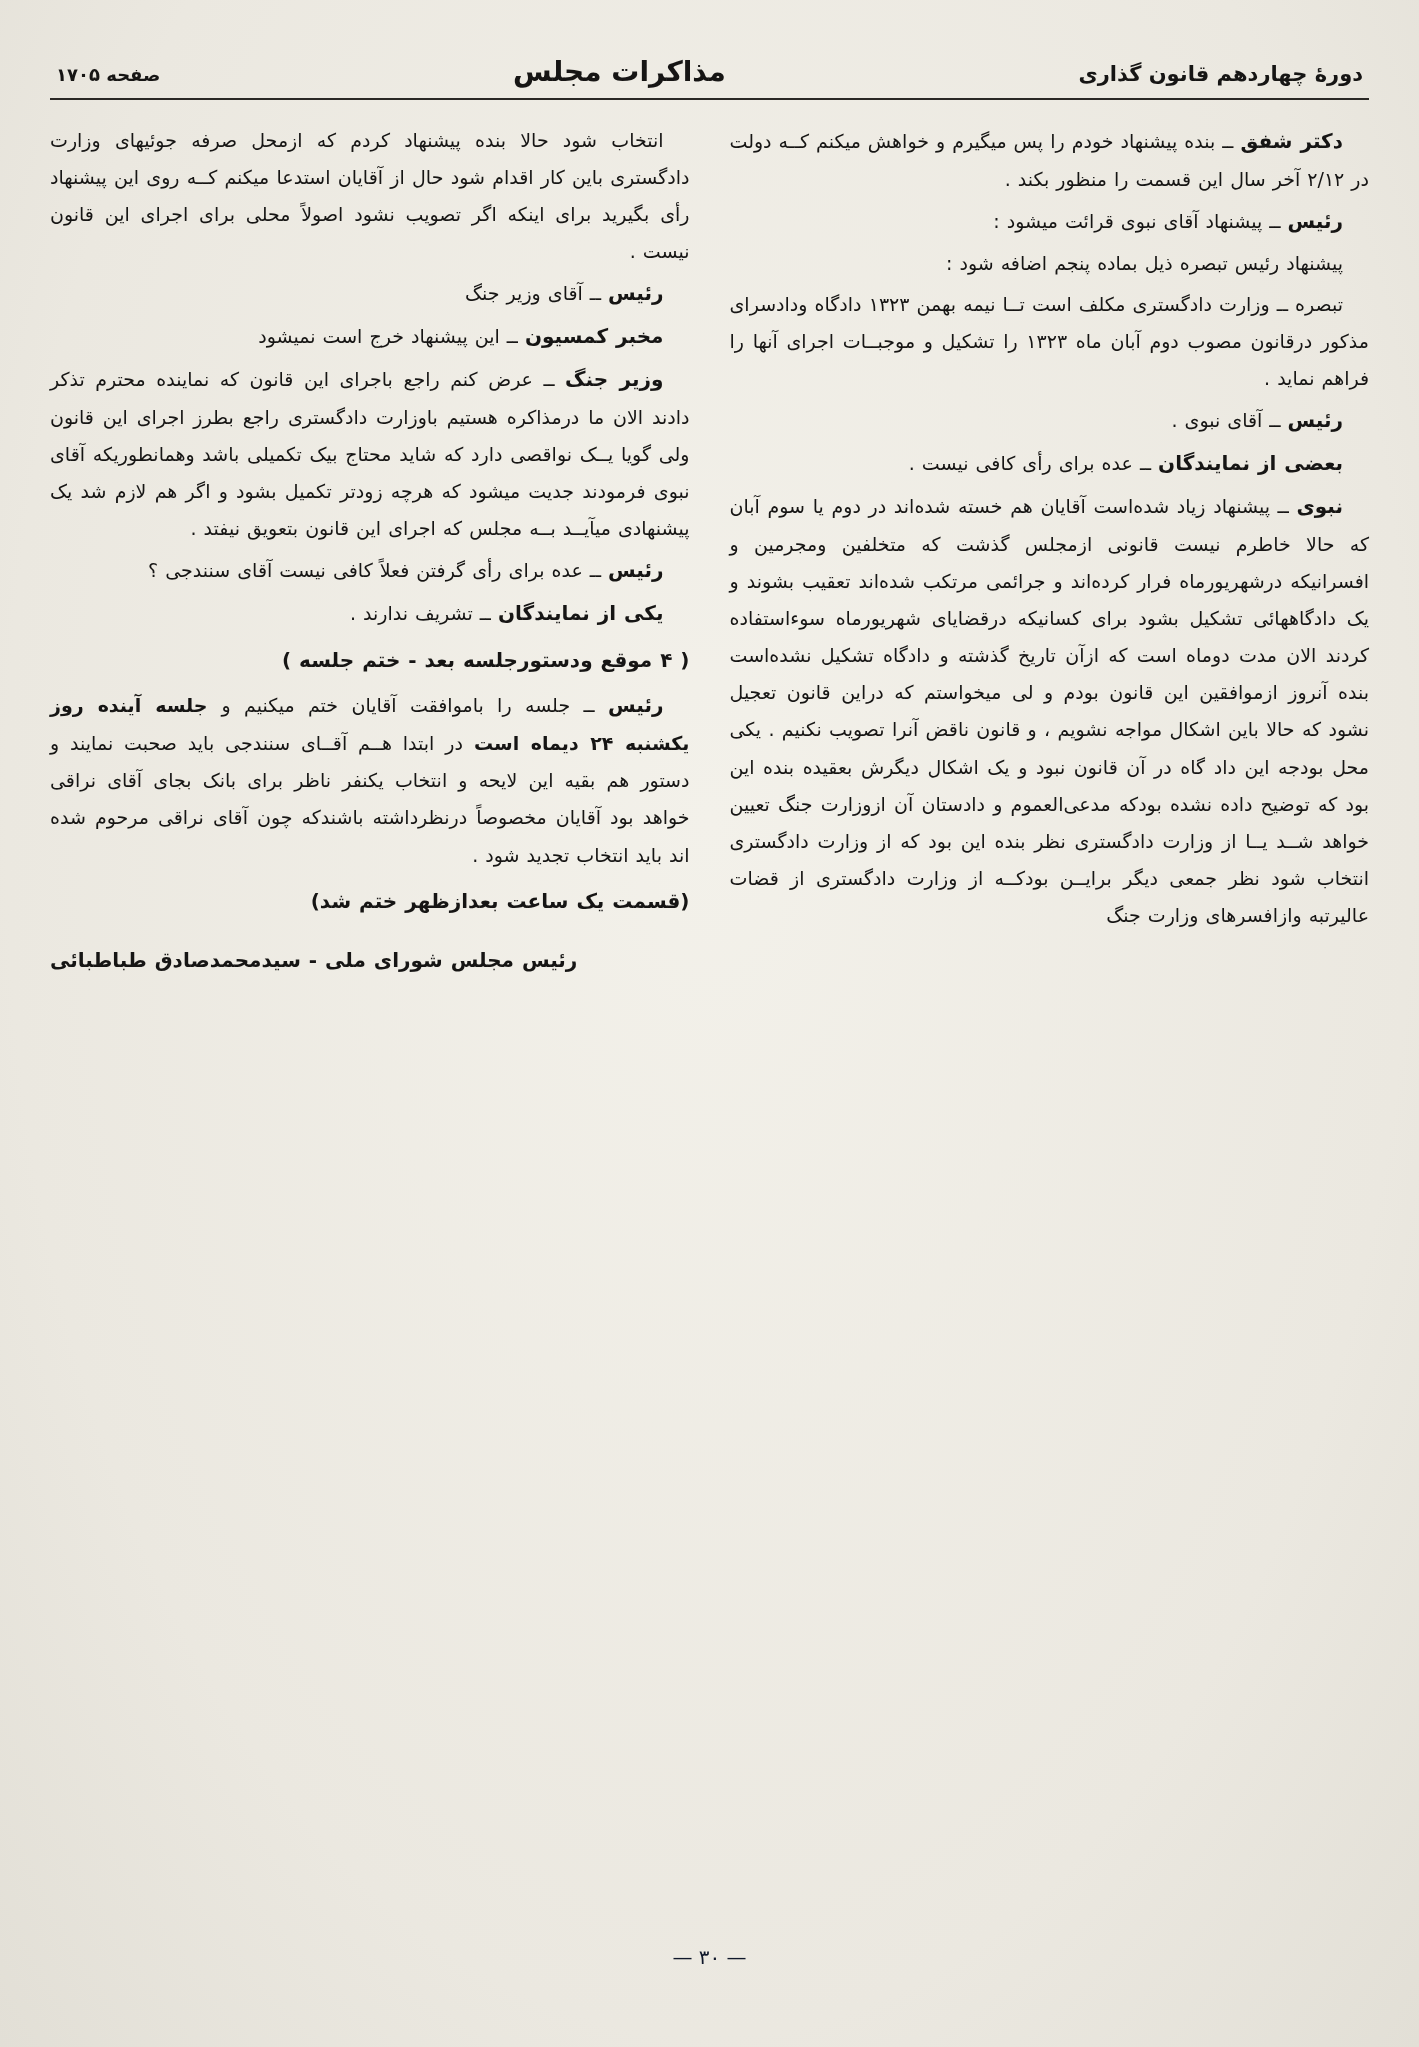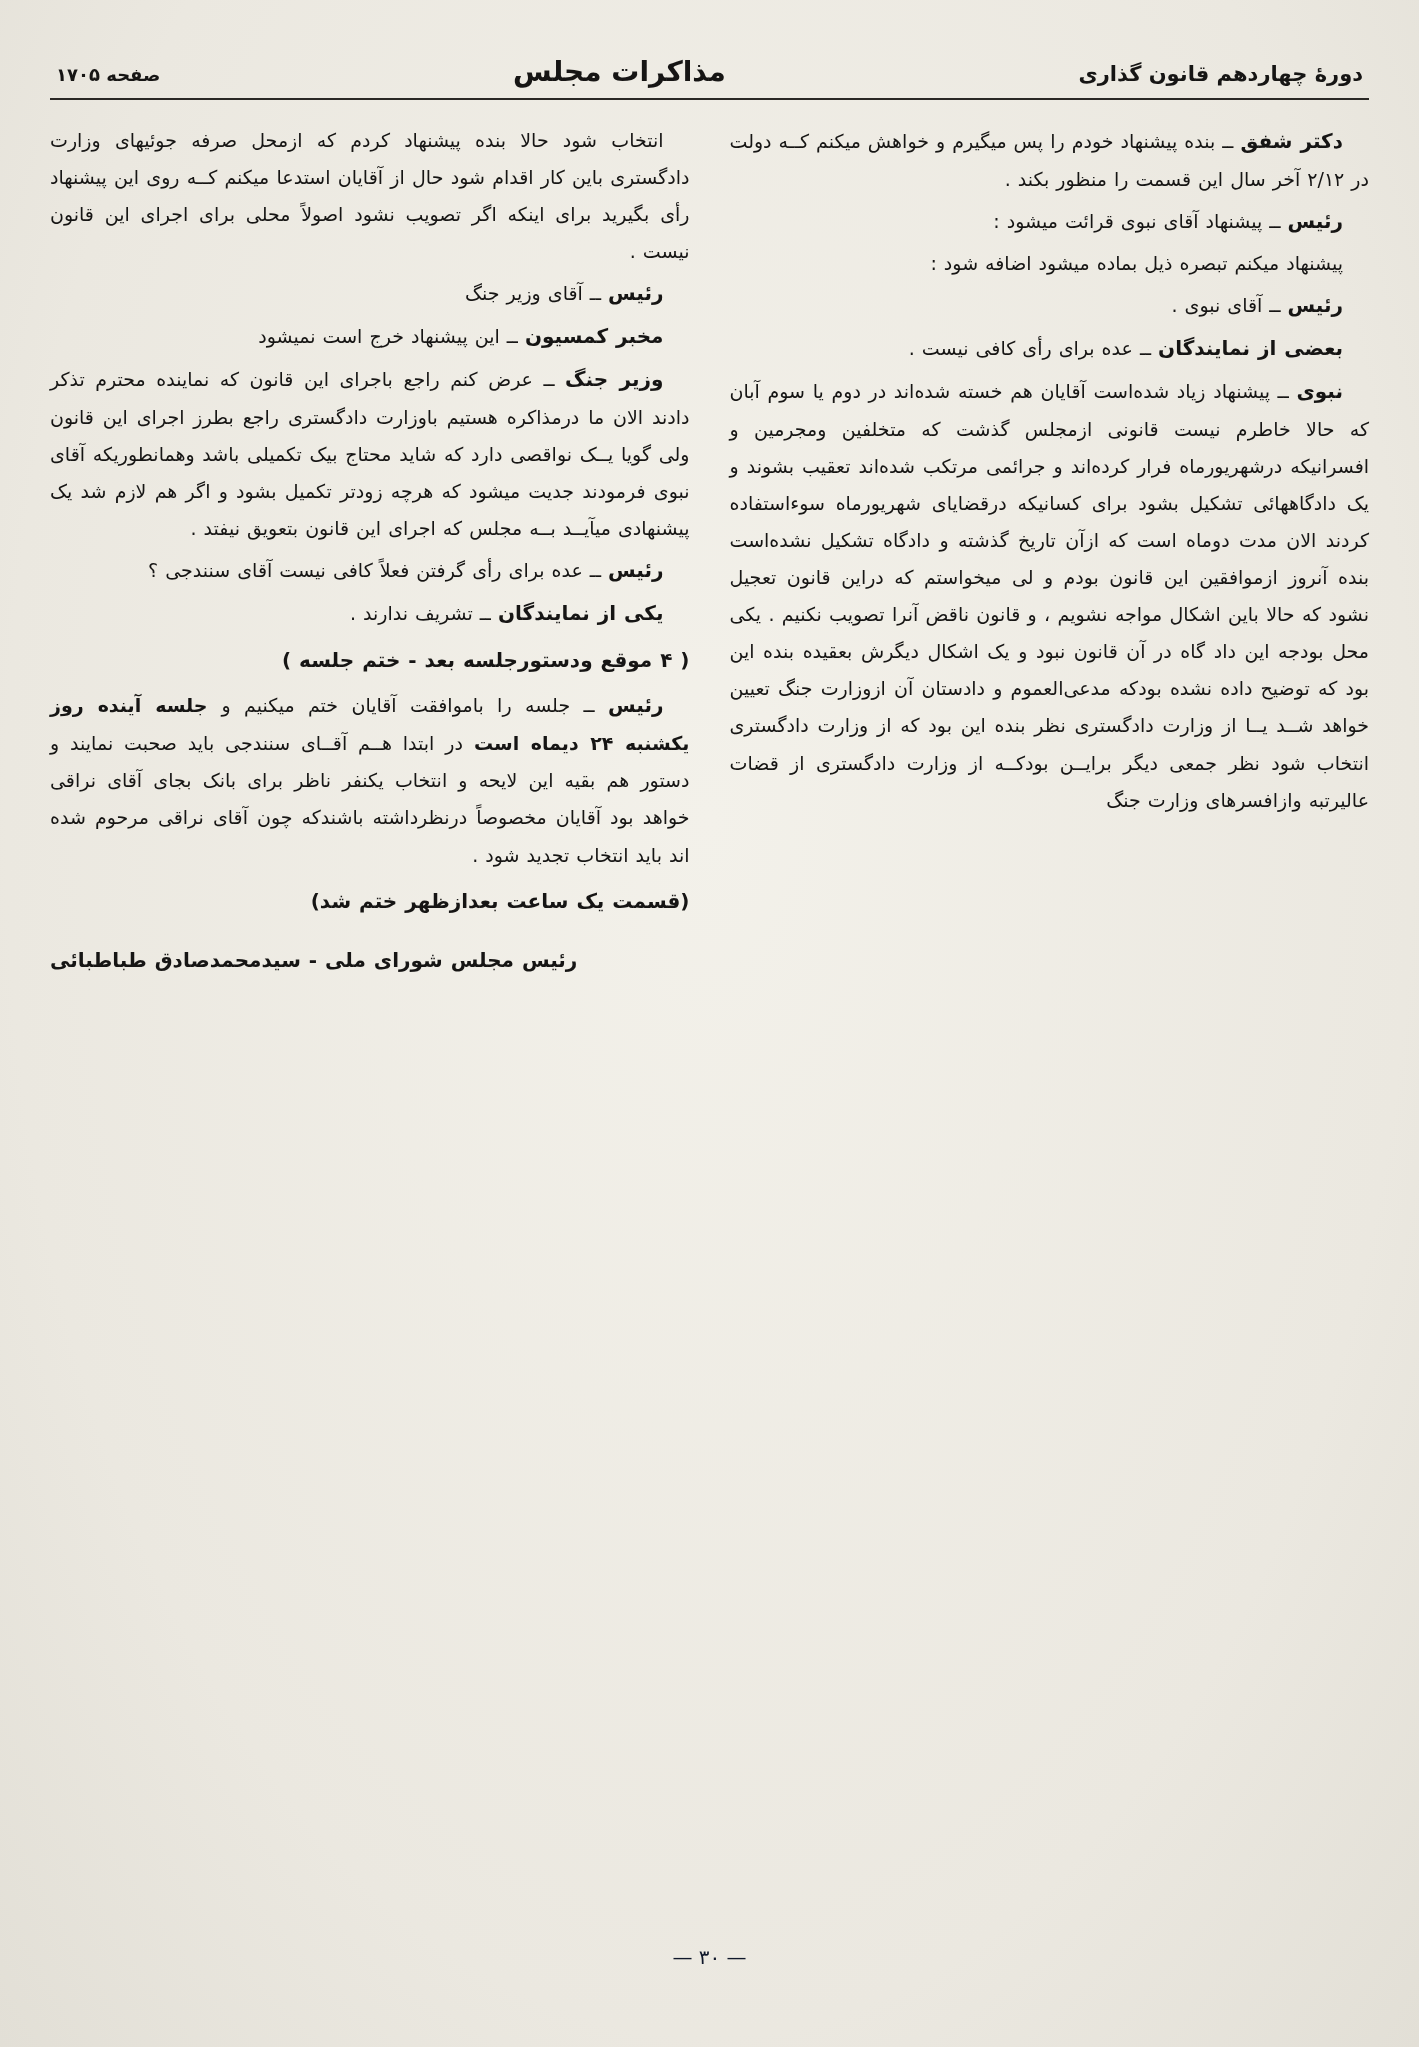--- a/index.html
+++ b/index.html
@@ -103,21 +103,22 @@
   <div class="header">
     <span class="h-right">دورهٔ چهاردهم قانون گذاری</span>
     <span class="h-center">مذاکرات مجلس</span>
     <span class="h-left">صفحه ۱۷۰۵</span>
   </div>
 
   <div class="columns">
     <div class="column">
         <p class="para speech"><b class="speaker">دکتر شفق</b><span class="sep"> ــ </span><span class="ptext"><span>بنده پیشنهاد خودم را پس میگیرم و خواهش میکنم کــه دولت در ۲/۱۲ آخر سال این قسمت را منظور بکند .</span></span></p>
         <p class="para speech"><b class="speaker">رئیس</b><span class="sep"> ــ </span><span class="ptext"><span>پیشنهاد آقای نبوی قرائت میشود :</span></span></p>
-        <p class="para speech"><span class="ptext"><span>پیشنهاد میکنم تبصره ذیل بماده میشود اضافه شود :</span></span></p>
+        <p class="para speech"><span class="ptext"><span>پیشنهاد رئیس تبصره ذیل بماده پنجم اضافه شود :</span></span></p>
+        <p class="para speech"><span class="ptext"><span>تبصره ــ وزارت دادگستری مکلف است تــا نیمه بهمن ۱۳۲۳ دادگاه ودادسرای مذکور درقانون مصوب دوم آبان ماه ۱۳۲۳ را تشکیل و موجبــات اجرای آنها را فراهم نماید .</span></span></p>
         <p class="para speech"><b class="speaker">رئیس</b><span class="sep"> ــ </span><span class="ptext"><span>آقای نبوی .</span></span></p>
         <p class="para speech"><b class="speaker">بعضی از نمایندگان</b><span class="sep"> ــ </span><span class="ptext"><span>عده برای رأی کافی نیست .</span></span></p>
         <p class="para speech"><b class="speaker">نبوی</b><span class="sep"> ــ </span><span class="ptext"><span>پیشنهاد زیاد شده‌است آقایان هم خسته شده‌اند در دوم یا سوم آبان که حالا خاطرم نیست قانونی ازمجلس گذشت که متخلفین ومجرمین و افسرانیکه درشهریورماه فرار کرده‌اند و جرائمی مرتکب شده‌اند تعقیب بشوند و یک دادگاههائی تشکیل بشود برای کسانیکه درقضایای شهریورماه سوءاستفاده کردند الان مدت دوماه است که ازآن تاریخ گذشته و دادگاه تشکیل نشده‌است بنده آنروز ازموافقین این قانون بودم و لی میخواستم که دراین قانون تعجیل نشود که حالا باین اشکال مواجه نشویم ، و قانون ناقض آنرا تصویب نکنیم . یکی محل بودجه این داد گاه در آن قانون نبود و یک اشکال دیگرش بعقیده بنده این بود که توضیح داده نشده بودکه مدعی‌العموم و دادستان آن ازوزارت جنگ تعیین خواهد شــد یــا از وزارت دادگستری نظر بنده این بود که از وزارت دادگستری انتخاب شود نظر جمعی دیگر برایــن بودکــه از وزارت دادگستری از قضات عالیرتبه وازافسرهای وزارت جنگ</span></span></p>
       </div>
     <div class="column">
         <p class="para speech"><span class="ptext"><span>انتخاب شود حالا بنده پیشنهاد کردم که ازمحل صرفه جوئیهای وزارت دادگستری باین کار اقدام شود حال از آقایان استدعا میکنم کــه روی این پیشنهاد رأی بگیرید برای اینکه اگر تصویب نشود اصولاً محلی برای اجرای این قانون نیست .</span></span></p>
         <p class="para speech"><b class="speaker">رئیس</b><span class="sep"> ــ </span><span class="ptext"><span>آقای وزیر جنگ</span></span></p>
         <p class="para speech"><b class="speaker">مخبر کمسیون</b><span class="sep"> ــ </span><span class="ptext"><span>این پیشنهاد خرج است نمیشود</span></span></p>
         <p class="para speech"><b class="speaker">وزیر جنگ</b><span class="sep"> ــ </span><span class="ptext"><span>عرض کنم راجع باجرای این قانون که نماینده محترم تذکر دادند الان ما درمذاکره هستیم باوزارت دادگستری راجع بطرز اجرای این قانون ولی گویا یــک نواقصی دارد که شاید محتاج بیک تکمیلی باشد وهمانطوریکه آقای نبوی فرمودند جدیت میشود که هرچه زودتر تکمیل بشود و اگر هم لازم شد یک پیشنهادی میآیــد بــه مجلس که اجرای این قانون بتعویق نیفتد .</span></span></p>
         <p class="para speech"><b class="speaker">رئیس</b><span class="sep"> ــ </span><span class="ptext"><span>عده برای رأی گرفتن فعلاً کافی نیست آقای سنندجی ؟</span></span></p>

